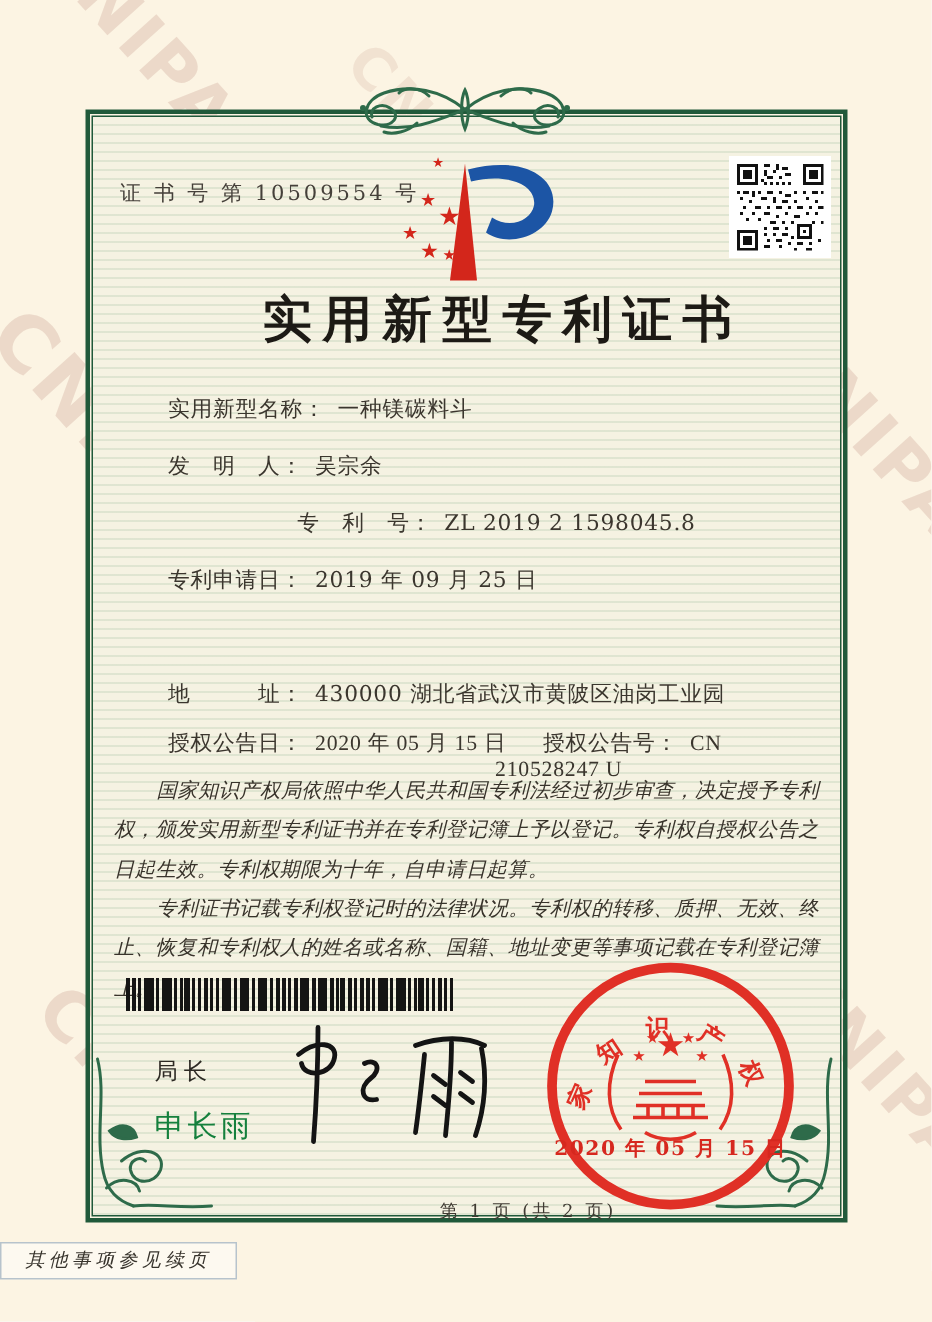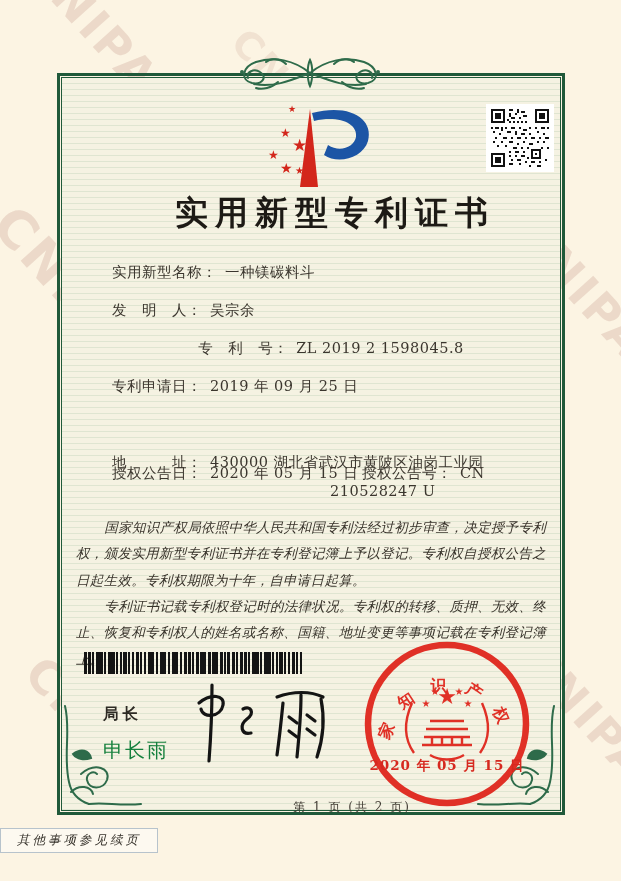--- a/index.html
+++ b/index.html
@@ -41,21 +41,21 @@
   .grant2{position:absolute;left:250px;top:0;}
   .paras{left:76px;top:514px;width:470px;font-size:13.5px;line-height:1.95;
          font-style:italic;letter-spacing:0.3px;text-align:justify;color:#38332b;}
   .paras p{margin:0;text-indent:2.1em;font-style:italic;}
   .barcode{left:84px;top:652px;width:218px;height:22px;
     background-image:
       repeating-linear-gradient(90deg,#141414 0 2px,transparent 2px 4px),
       repeating-linear-gradient(90deg,#141414 0 1px,transparent 1px 6px),
       repeating-linear-gradient(90deg,#141414 0 3px,transparent 3px 13px);
   }
-  .sig-title{left:103px;top:704px;font-size:15.5px;letter-spacing:4px;color:#2d2a24;font-weight:bold;}
+  .sig-title{left:103px;top:704px;font-size:15.5px;letter-spacing:4px;color:#2d2a24;}
   .sig-name{left:103px;top:737px;font-size:20px;letter-spacing:2px;color:#15803d;}
   .sig-script{left:185px;top:678px;width:155px;height:92px;}
   .seal{left:360px;top:637px;width:174px;height:174px;}
   .seal-date{left:368px;top:757px;width:158px;text-align:center;color:#d6281f;
              font-weight:bold;font-size:13.5px;letter-spacing:1px;}
   .page-info{left:57px;top:799px;width:502px;text-align:center;font-size:12px;
              letter-spacing:2px;color:#3f3a32;margin-left:44px;}
   .note-wrap{left:0;top:828px;width:516px;text-align:left;}
   .note{display:inline-block;border:1px solid #b7c3cc;background:rgba(255,255,255,0.45);
         padding:3px 16px;font-size:12.5px;letter-spacing:3px;font-style:italic;color:#37332c;}
@@ -102,20 +102,21 @@
   <svg class="abs" style="left:474px;top:704px;transform:scaleX(-1);" width="84" height="104" viewBox="0 0 84 104">
     <g class="orn">
       <path d="M4,2 C10,26 2,52 8,78 C10,88 16,96 28,100"></path>
       <path d="M28,100 C44,98 58,102 80,100"></path>
       <path d="M20,70 C34,58 50,64 46,76 C42,86 28,86 26,76 C25,70 32,66 36,70"></path>
       <path d="M12,50 C20,44 28,46 30,54 C24,56 16,56 12,50 Z" fill="#2e6b4a"></path>
       <path d="M10,88 C18,80 30,82 32,90"></path>
     </g>
   </svg>
 
+  <div class="abs cert-no">证 书 号 第 10509554 号</div>
 
   <div class="abs logo">
     <span class="star" style="left:38px;top:2px;font-size:9px;">★</span>
     <span class="star" style="left:30px;top:24px;font-size:12px;">★</span>
     <span class="star" style="left:42px;top:34px;font-size:17px;">★</span>
     <span class="star" style="left:18px;top:46px;font-size:12px;">★</span>
     <span class="star" style="left:30px;top:58px;font-size:14px;">★</span>
     <span class="star" style="left:45px;top:63px;font-size:10px;">★</span>
     <svg width="180" height="92" viewBox="0 0 180 92">
       <path d="M62,10 C100,0 124,16 118,38 C113,55 88,62 74,52 L78,42 C90,50 104,44 106,34 C108,20 88,12 64,18 Z" fill="#1c55a5"></path>
@@ -151,21 +152,21 @@
   </div>
   <div class="abs field-row" style="top:339px;text-align:center;">
     <span class="lbl">专　利　号：</span><span>ZL 2019 2 1598045.8</span>
   </div>
   <div class="abs field-row" style="top:377px;">
     <span class="lbl">专利申请日：</span><span>2019 年 09 月 25 日</span>
   </div>
   <div class="abs field-row" style="top:453px;">
     <span class="lbl">地　　　址：</span><span>430000 湖北省武汉市黄陂区油岗工业园</span>
   </div>
-  <div class="abs field-row" style="top:464px;">
+  <div class="abs field-row" style="top:486px;font-family:Liberation Serif, serif;">
     <span class="lbl">授权公告日：</span><span>2020 年 05 月 15 日</span>
     <span class="grant2">
       <span class="lbl">授权公告号：</span><span>CN 210528247 U</span>
     </span>
   </div>
 
   <div class="abs paras">
     <p>国家知识产权局依照中华人民共和国专利法经过初步审查，决定授予专利权，颁发实用新型专利证书并在专利登记簿上予以登记。专利权自授权公告之日起生效。专利权期限为十年，自申请日起算。</p>
     <p>专利证书记载专利权登记时的法律状况。专利权的转移、质押、无效、终止、恢复和专利权人的姓名或名称、国籍、地址变更等事项记载在专利登记簿上。</p>
   </div>

